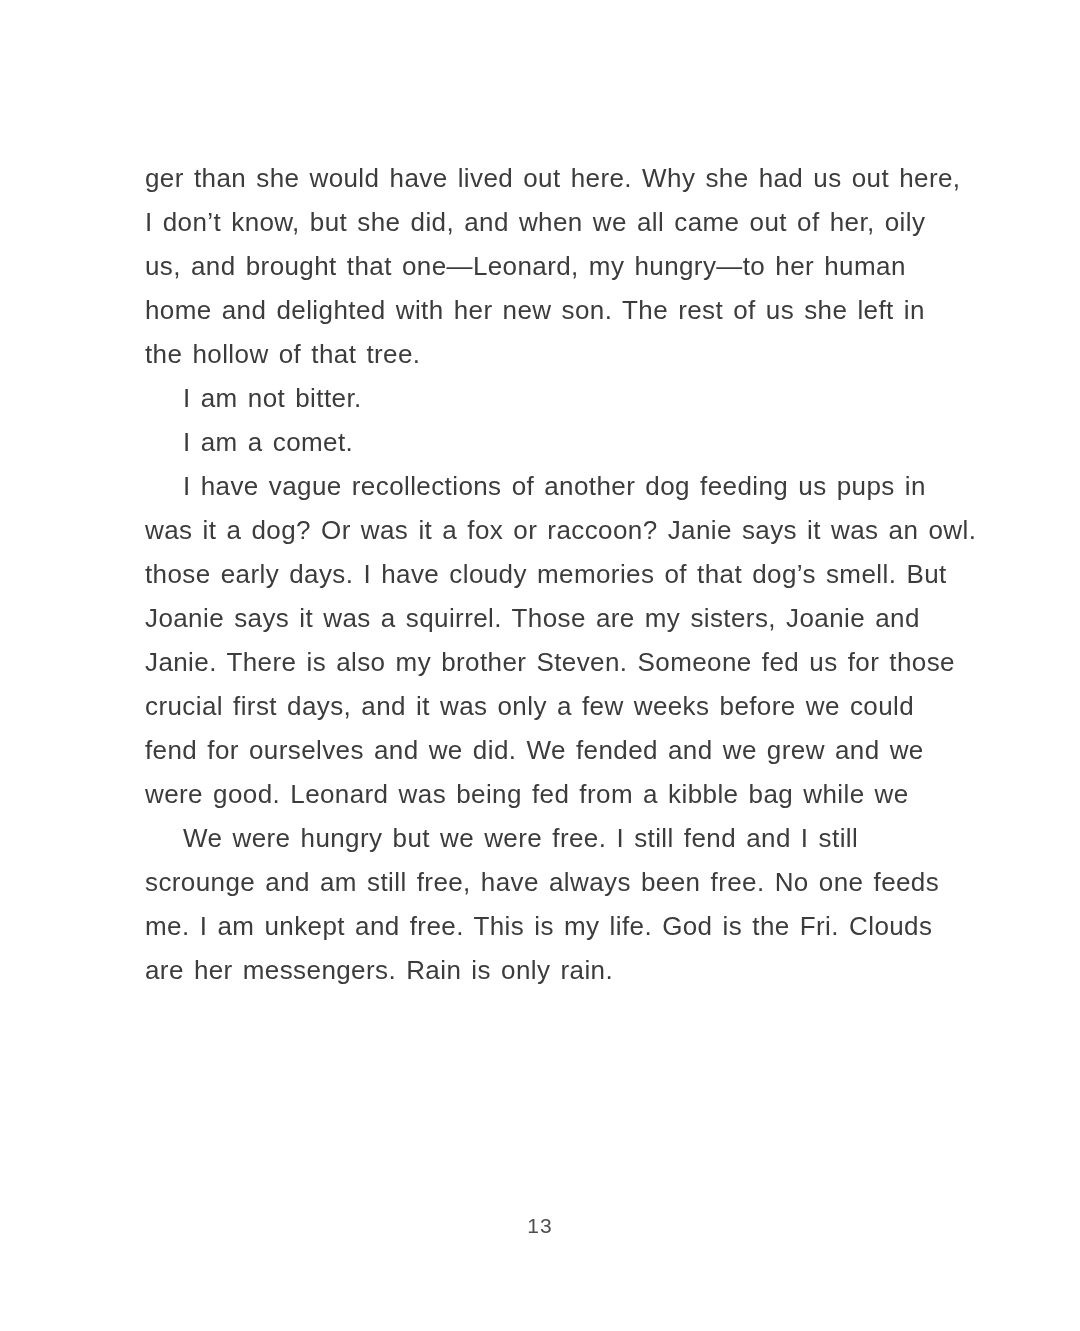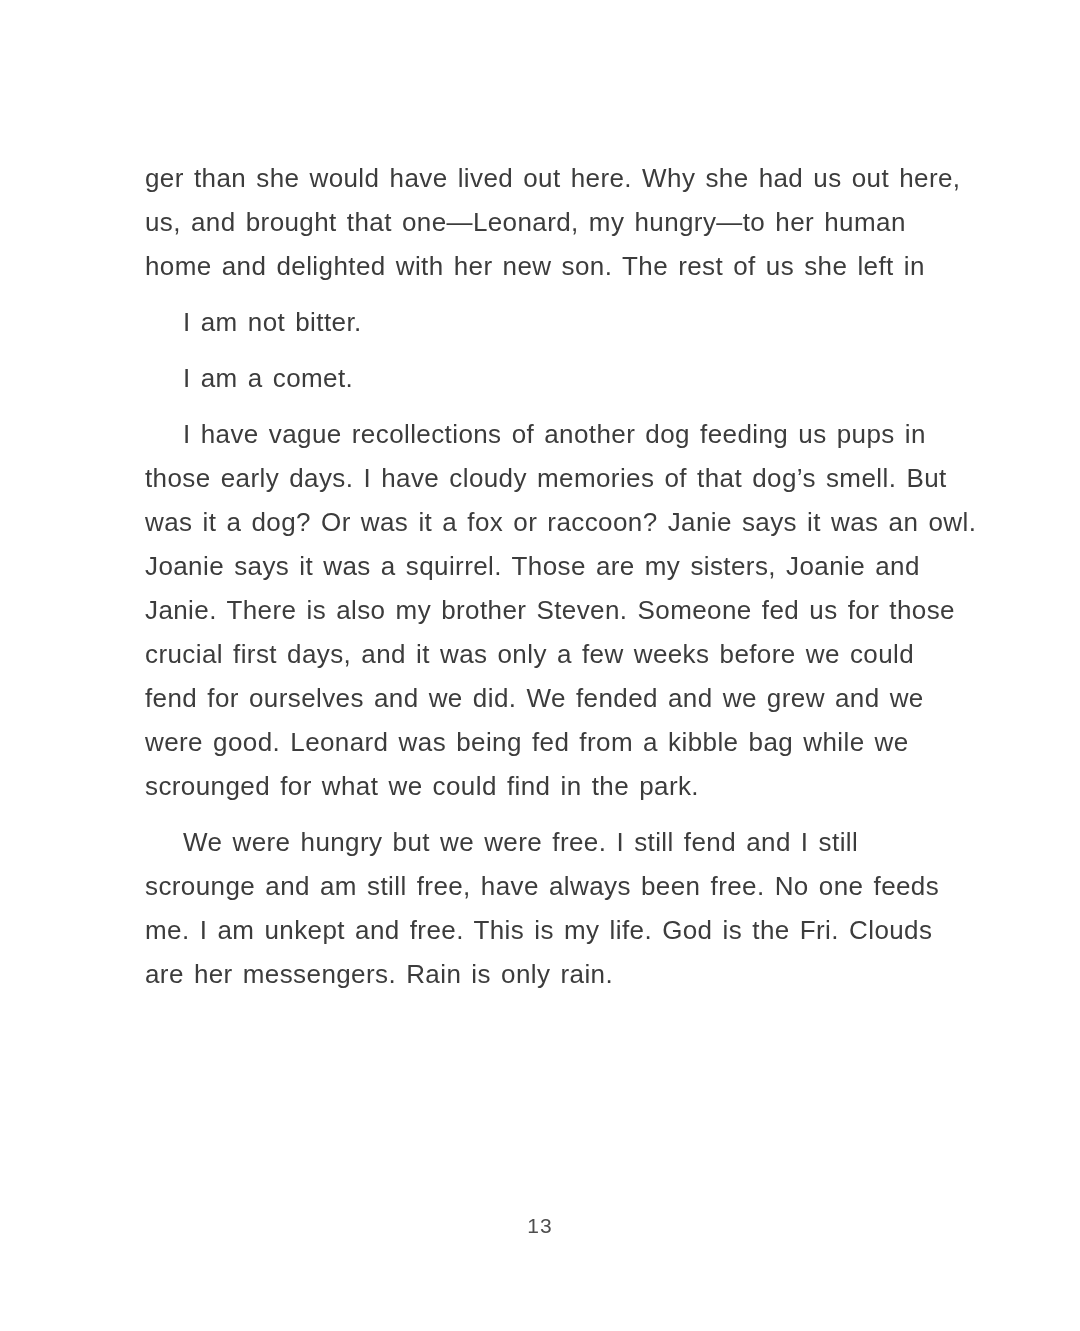--- a/index.html
+++ b/index.html
@@ -29,60 +29,60 @@
   .paragraph {
     margin: 0;
     padding: 0;
   }
   .line {
     white-space: nowrap;
     height: 44px;
   }
   .line.indent {
     padding-left: 38px;
-    margin-top: 12px;
   }
   .page-number {
     position: absolute;
     left: 0;
     top: 1213px;
     width: 1080px;
     text-align: center;
     color: var(--pagenum, #4e4e4e);
     font-size: 21px;
     line-height: 26px;
     letter-spacing: 1px;
   }
 </style>
 </head>
 <body>
 
 <div class="book-page" style="--bg: #ffffff; --text: #3c3c3c; --pagenum: #4e4e4e;">
   <div class="text-block" id="text-block">
       <div class="paragraph">
         <div class="line">ger than she would have lived out here. Why she had us out here,</div>
+        <div class="line">I don’t know, but she did, and when we all came out of her, oily</div>
         <div class="line">us, and brought that one—Leonard, my hungry—to her human</div>
         <div class="line">home and delighted with her new son. The rest of us she left in</div>
+        <div class="line">the hollow of that tree.</div>
       </div>
       <div class="paragraph">
         <div class="line indent">I am not bitter.</div>
       </div>
       <div class="paragraph">
         <div class="line indent">I am a comet.</div>
       </div>
       <div class="paragraph">
         <div class="line indent">I have vague recollections of another dog feeding us pups in</div>
+        <div class="line">was it a dog? Or was it a fox or raccoon? Janie says it was an owl.</div>
         <div class="line">those early days. I have cloudy memories of that dog’s smell. But</div>
-        <div class="line">was it a dog? Or was it a fox or raccoon? Janie says it was an owl.</div>
         <div class="line">Joanie says it was a squirrel. Those are my sisters, Joanie and</div>
         <div class="line">Janie. There is also my brother Steven. Someone fed us for those</div>
         <div class="line">crucial first days, and it was only a few weeks before we could</div>
         <div class="line">fend for ourselves and we did. We fended and we grew and we</div>
         <div class="line">were good. Leonard was being fed from a kibble bag while we</div>
-        <div class="line">scrounged for what we could find in the park.</div>
       </div>
       <div class="paragraph">
         <div class="line indent">We were hungry but we were free. I still fend and I still</div>
         <div class="line">scrounge and am still free, have always been free. No one feeds</div>
         <div class="line">me. I am unkept and free. This is my life. God is the Fri. Clouds</div>
         <div class="line">are her messengers. Rain is only rain.</div>
       </div>
     </div>
   <div class="page-number">13</div>
 </div>

